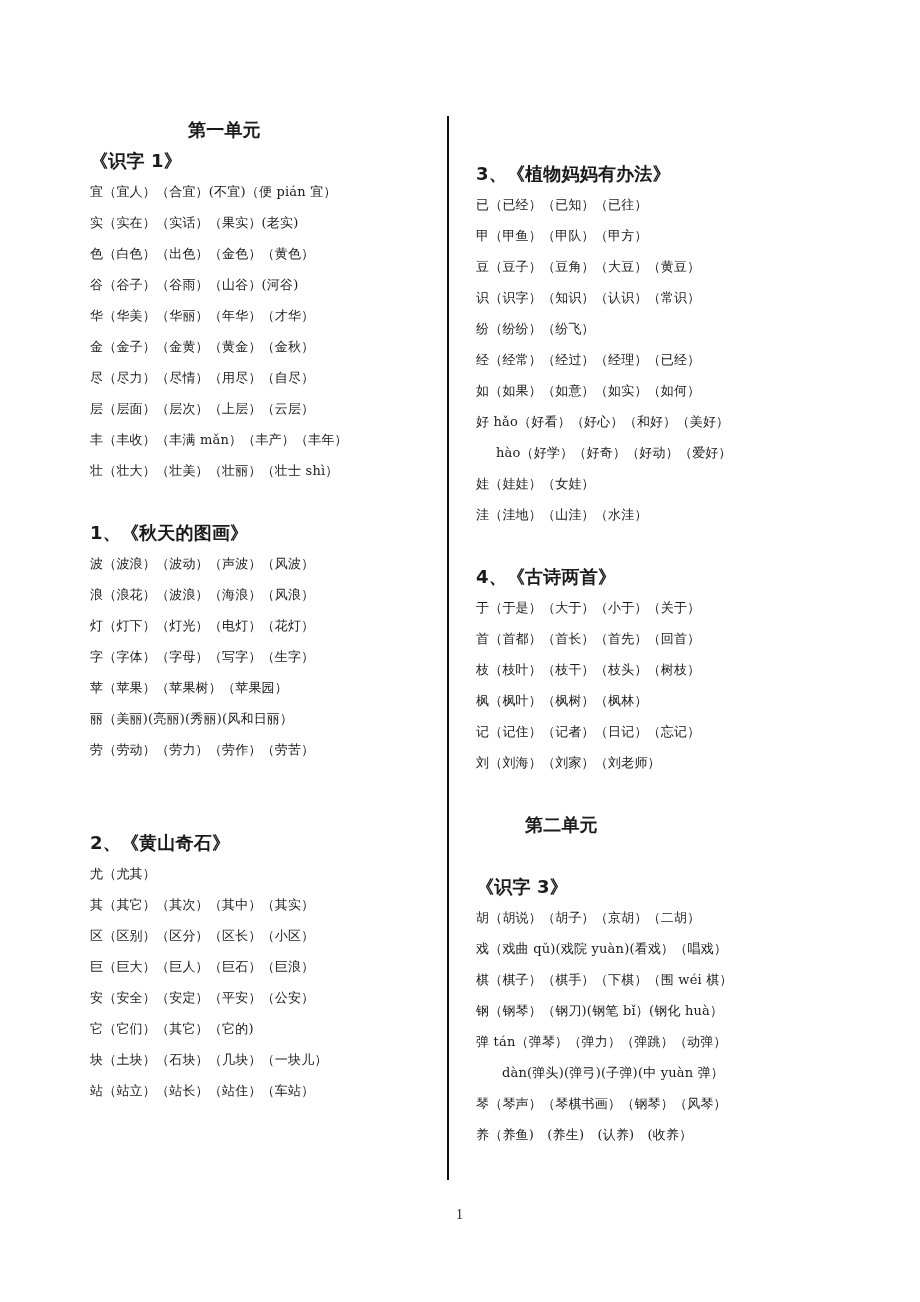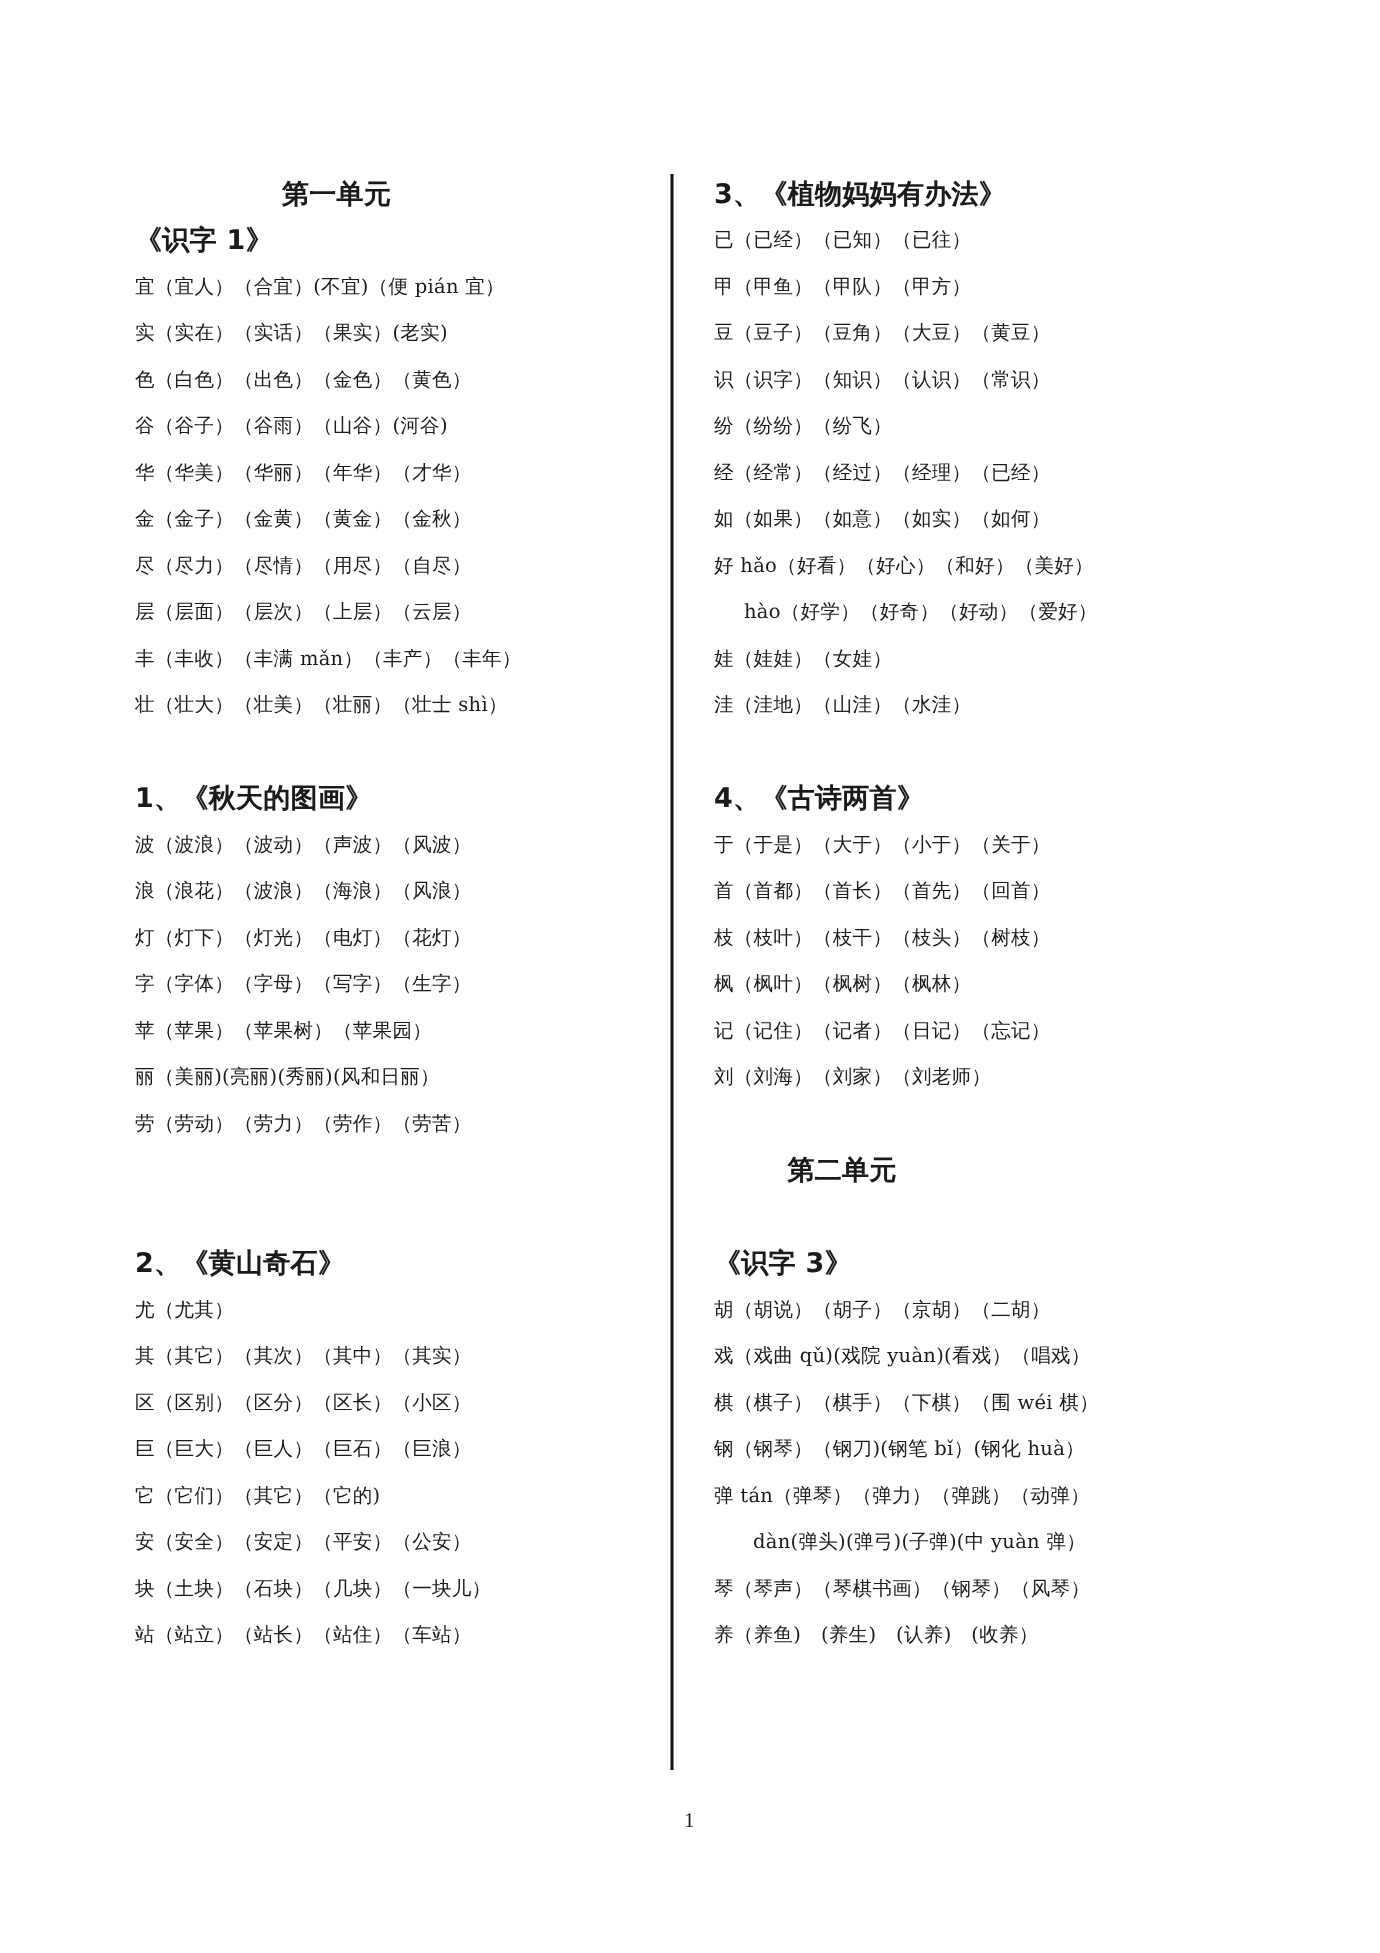--- a/index.html
+++ b/index.html
@@ -18,21 +18,21 @@
     .page {
       position: absolute;
       left: 0; top: 0;
       width: 920px; height: 1302px;
     }
     .col {
       position: absolute;
       top: 114px;
     }
     .col-left { left: 90px; width: 350px; }
-    .col-right { left: 476px; width: 380px; }
+    .col-right { left: 476px; width: 380px; margin-top: 44px; }
     .divider {
       position: absolute;
       left: 447px;
       top: 116px;
       width: 2px;
       height: 1064px;
       background: #111;
     }
     .line {
       height: 31px;
@@ -96,22 +96,22 @@
     <div class="line">劳（劳动）（劳力）（劳作）（劳苦）</div>
 
     <div class="blank"></div>
     <div class="blank"></div>
 
     <div class="line lesson-title">2、《黄山奇石》</div>
     <div class="line">尤（尤其）</div>
     <div class="line">其（其它）（其次）（其中）（其实）</div>
     <div class="line">区（区别）（区分）（区长）（小区）</div>
     <div class="line">巨（巨大）（巨人）（巨石）（巨浪）</div>
+    <div class="line">安（安全）（安定）（平安）（公安）</div>
     <div class="line">它（它们）（其它）（它的)</div>
-    <div class="line">安（安全）（安定）（平安）（公安）</div>
     <div class="line">块（土块）（石块）（几块）（一块儿）</div>
     <div class="line">站（站立）（站长）（站住）（车站）</div>
   </div>
 
   <div class="divider"></div>
 
   <div class="col col-right">
     <div class="line lesson-title">3、《植物妈妈有办法》</div>
     <div class="line">已（已经）（已知）（已往）</div>
     <div class="line">甲（甲鱼）（甲队）（甲方）</div>

